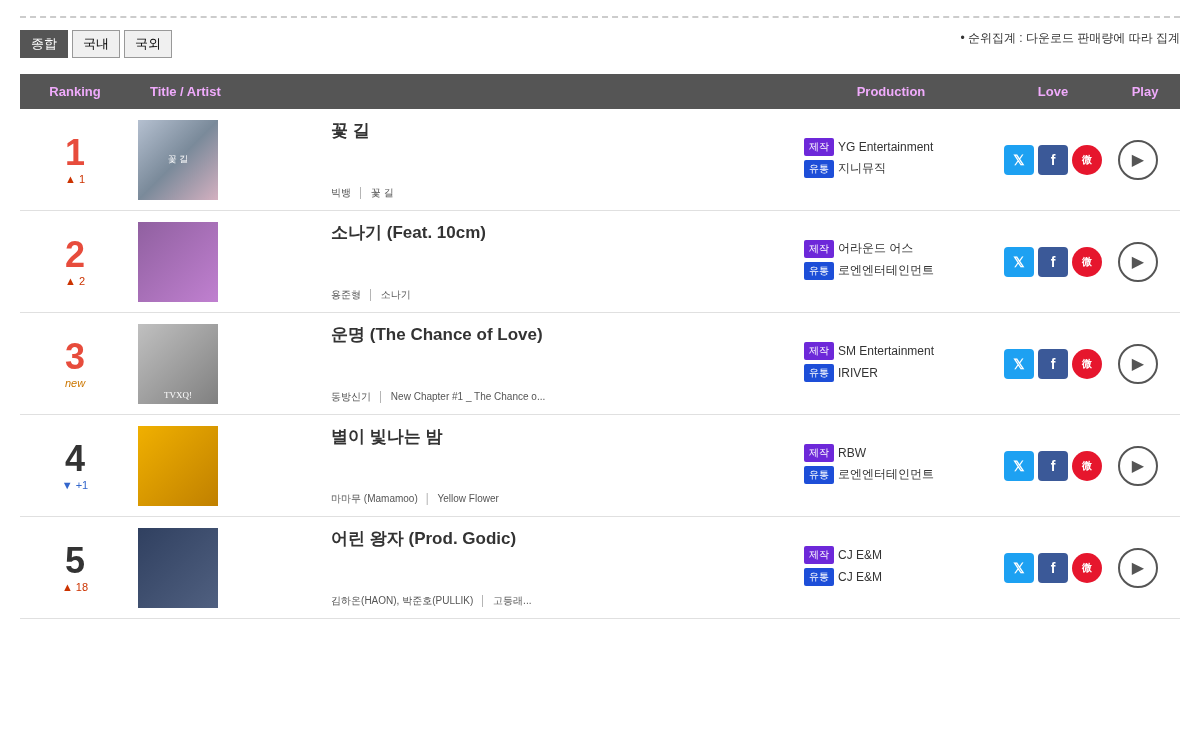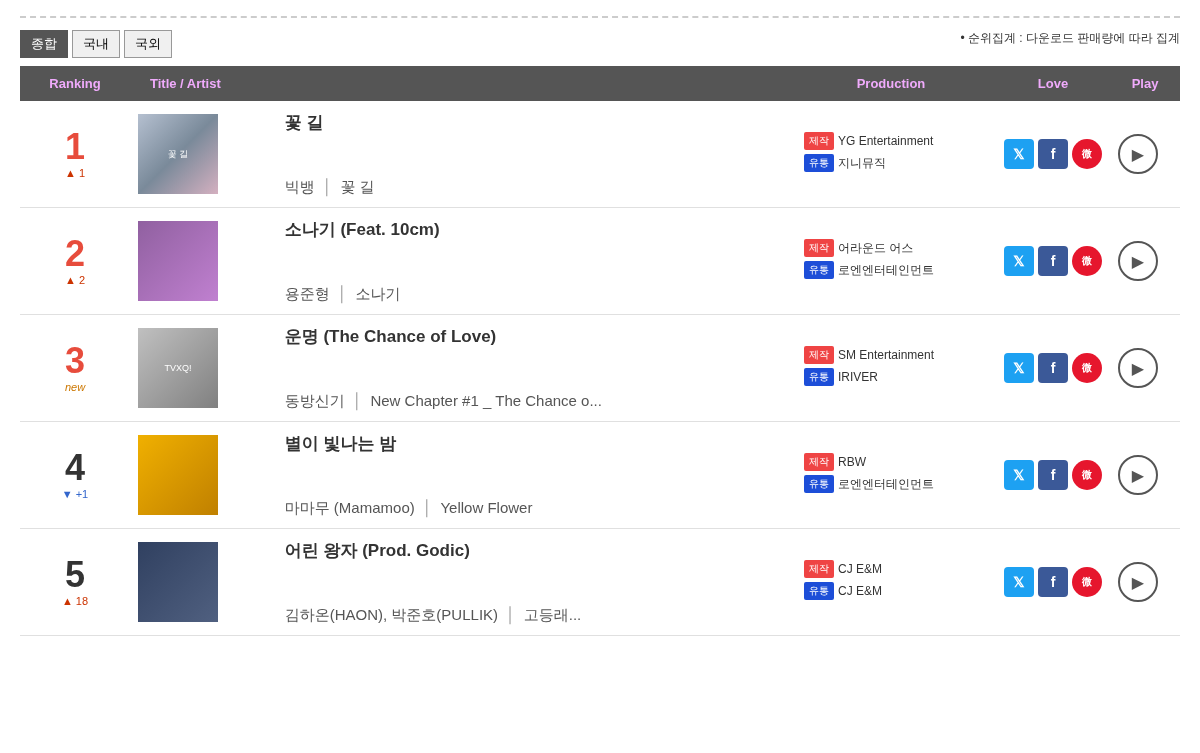--- a/index.html
+++ b/index.html
@@ -30,25 +30,25 @@
     .rank-number.rank-1 { color: #e74c3c; }
     .rank-number.rank-2 { color: #e74c3c; }
     .rank-number.rank-3 { color: #e74c3c; }
     .rank-number.rank-4 { color: #333; }
     .rank-number.rank-5 { color: #333; }
     .rank-change { font-size: 11px; color: #777; margin-top: 2px; }
     .rank-change .up { color: #cc3300; }
     .rank-change .new-badge { color: #cc7700; font-style: italic; }
     .title-cell { padding-left: 20px; }
     .song-title { font-size: 17px; font-weight: bold; margin-bottom: 6px; }
-    .song-meta { font-size: 15px; color: #555; margin-top: 44px; }
+    .song-meta { font-size: 10px; color: #555; margin-top: 44px; }
     .song-meta span { color: #999; margin: 0 4px; }
     .prod-cell { text-align: center; font-size: 12px; }
     .prod-row { display: flex; align-items: center; gap: 4px; margin-bottom: 4px; justify-content: flex-start; padding-left: 10px; }
-    .prod-tag { background: #ef4444; color: #fff; font-size: 10px; padding: 2px 5px; border-radius: 2px; white-space: nowrap; }
+    .prod-tag { background: #6d28d9; color: #fff; font-size: 10px; padding: 2px 5px; border-radius: 2px; white-space: nowrap; }
     .prod-tag.dist { background: #1d4ed8; }
     .share-cell { text-align: center; }
     .share-icons { display: flex; align-items: center; justify-content: center; gap: 4px; }
     .share-icon { width: 30px; height: 30px; border-radius: 4px; display: flex; align-items: center; justify-content: center; font-size: 14px; font-weight: bold; color: #fff; cursor: pointer; }
     .share-icon.twitter { background: #1da1f2; }
     .share-icon.facebook { background: #3b5998; }
     .share-icon.weibo { background: #e6162d; border-radius: 50%; font-size: 10px; }
     .play-cell { text-align: center; }
     .play-btn { width: 40px; height: 40px; border-radius: 50%; border: 2px solid #555; background: transparent; display: flex; align-items: center; justify-content: center; cursor: pointer; font-size: 16px; color: #555; }
     .album-thumb { width: 80px; height: 80px; display: inline-block; }
@@ -61,21 +61,21 @@
     .arrow-up { display: inline-block; color: #cc3300; }
     .arrow-down { display: inline-block; color: #3366cc; }
   </style>
 </head>
 <body>
 
 <div class="page">
 
   <hr class="divider-top">
 
-  <div style="display:flex; justify-content:space-between; align-items:flex-start; margin-bottom:8px;">
+  <div style="display:flex; justify-content:space-between; align-items:flex-start; margin-bottom:16px;">
     <div class="tabs">
       <button class="tab-btn active">종합</button>
       <button class="tab-btn">국내</button>
       <button class="tab-btn">국외</button>
     </div>
     <div class="info-box">
       <div>• 순위집계 : 다운로드 판매량에 따라 집계</div>
     </div>
   </div>
 
@@ -157,21 +157,21 @@
     <td class="play-cell">
       <button class="play-btn">▶</button>
     </td>
   </tr>
         <tr class="chart-row">
     <td class="rank-cell">
       <div class="rank-number rank-3">3</div>
       <div class="rank-change"><span class="new-badge">new</span></div>
     </td>
     <td>
-      <div class="album-thumb album-3" style="display:flex;align-items:center;justify-content:center;">
+      <div class="album-thumb album-3" style="display:flex;align-items:flex-end;justify-content:center;font-family:Liberation Serif, serif;">
               <div style="font-size:9px;color:#fff;text-align:center;padding:4px;word-break:break-all;">TVXQ!</div>
             </div>
     </td>
     <td class="title-cell">
       <div class="song-title">운명 (The Chance of Love)</div>
       <div class="song-meta">동방신기&nbsp;<span>│</span>&nbsp;New Chapter #1 _ The Chance o...</div>
     </td>
     <td class="prod-cell">
       <div class="prod-row">
         <span class="prod-tag">제작</span>

